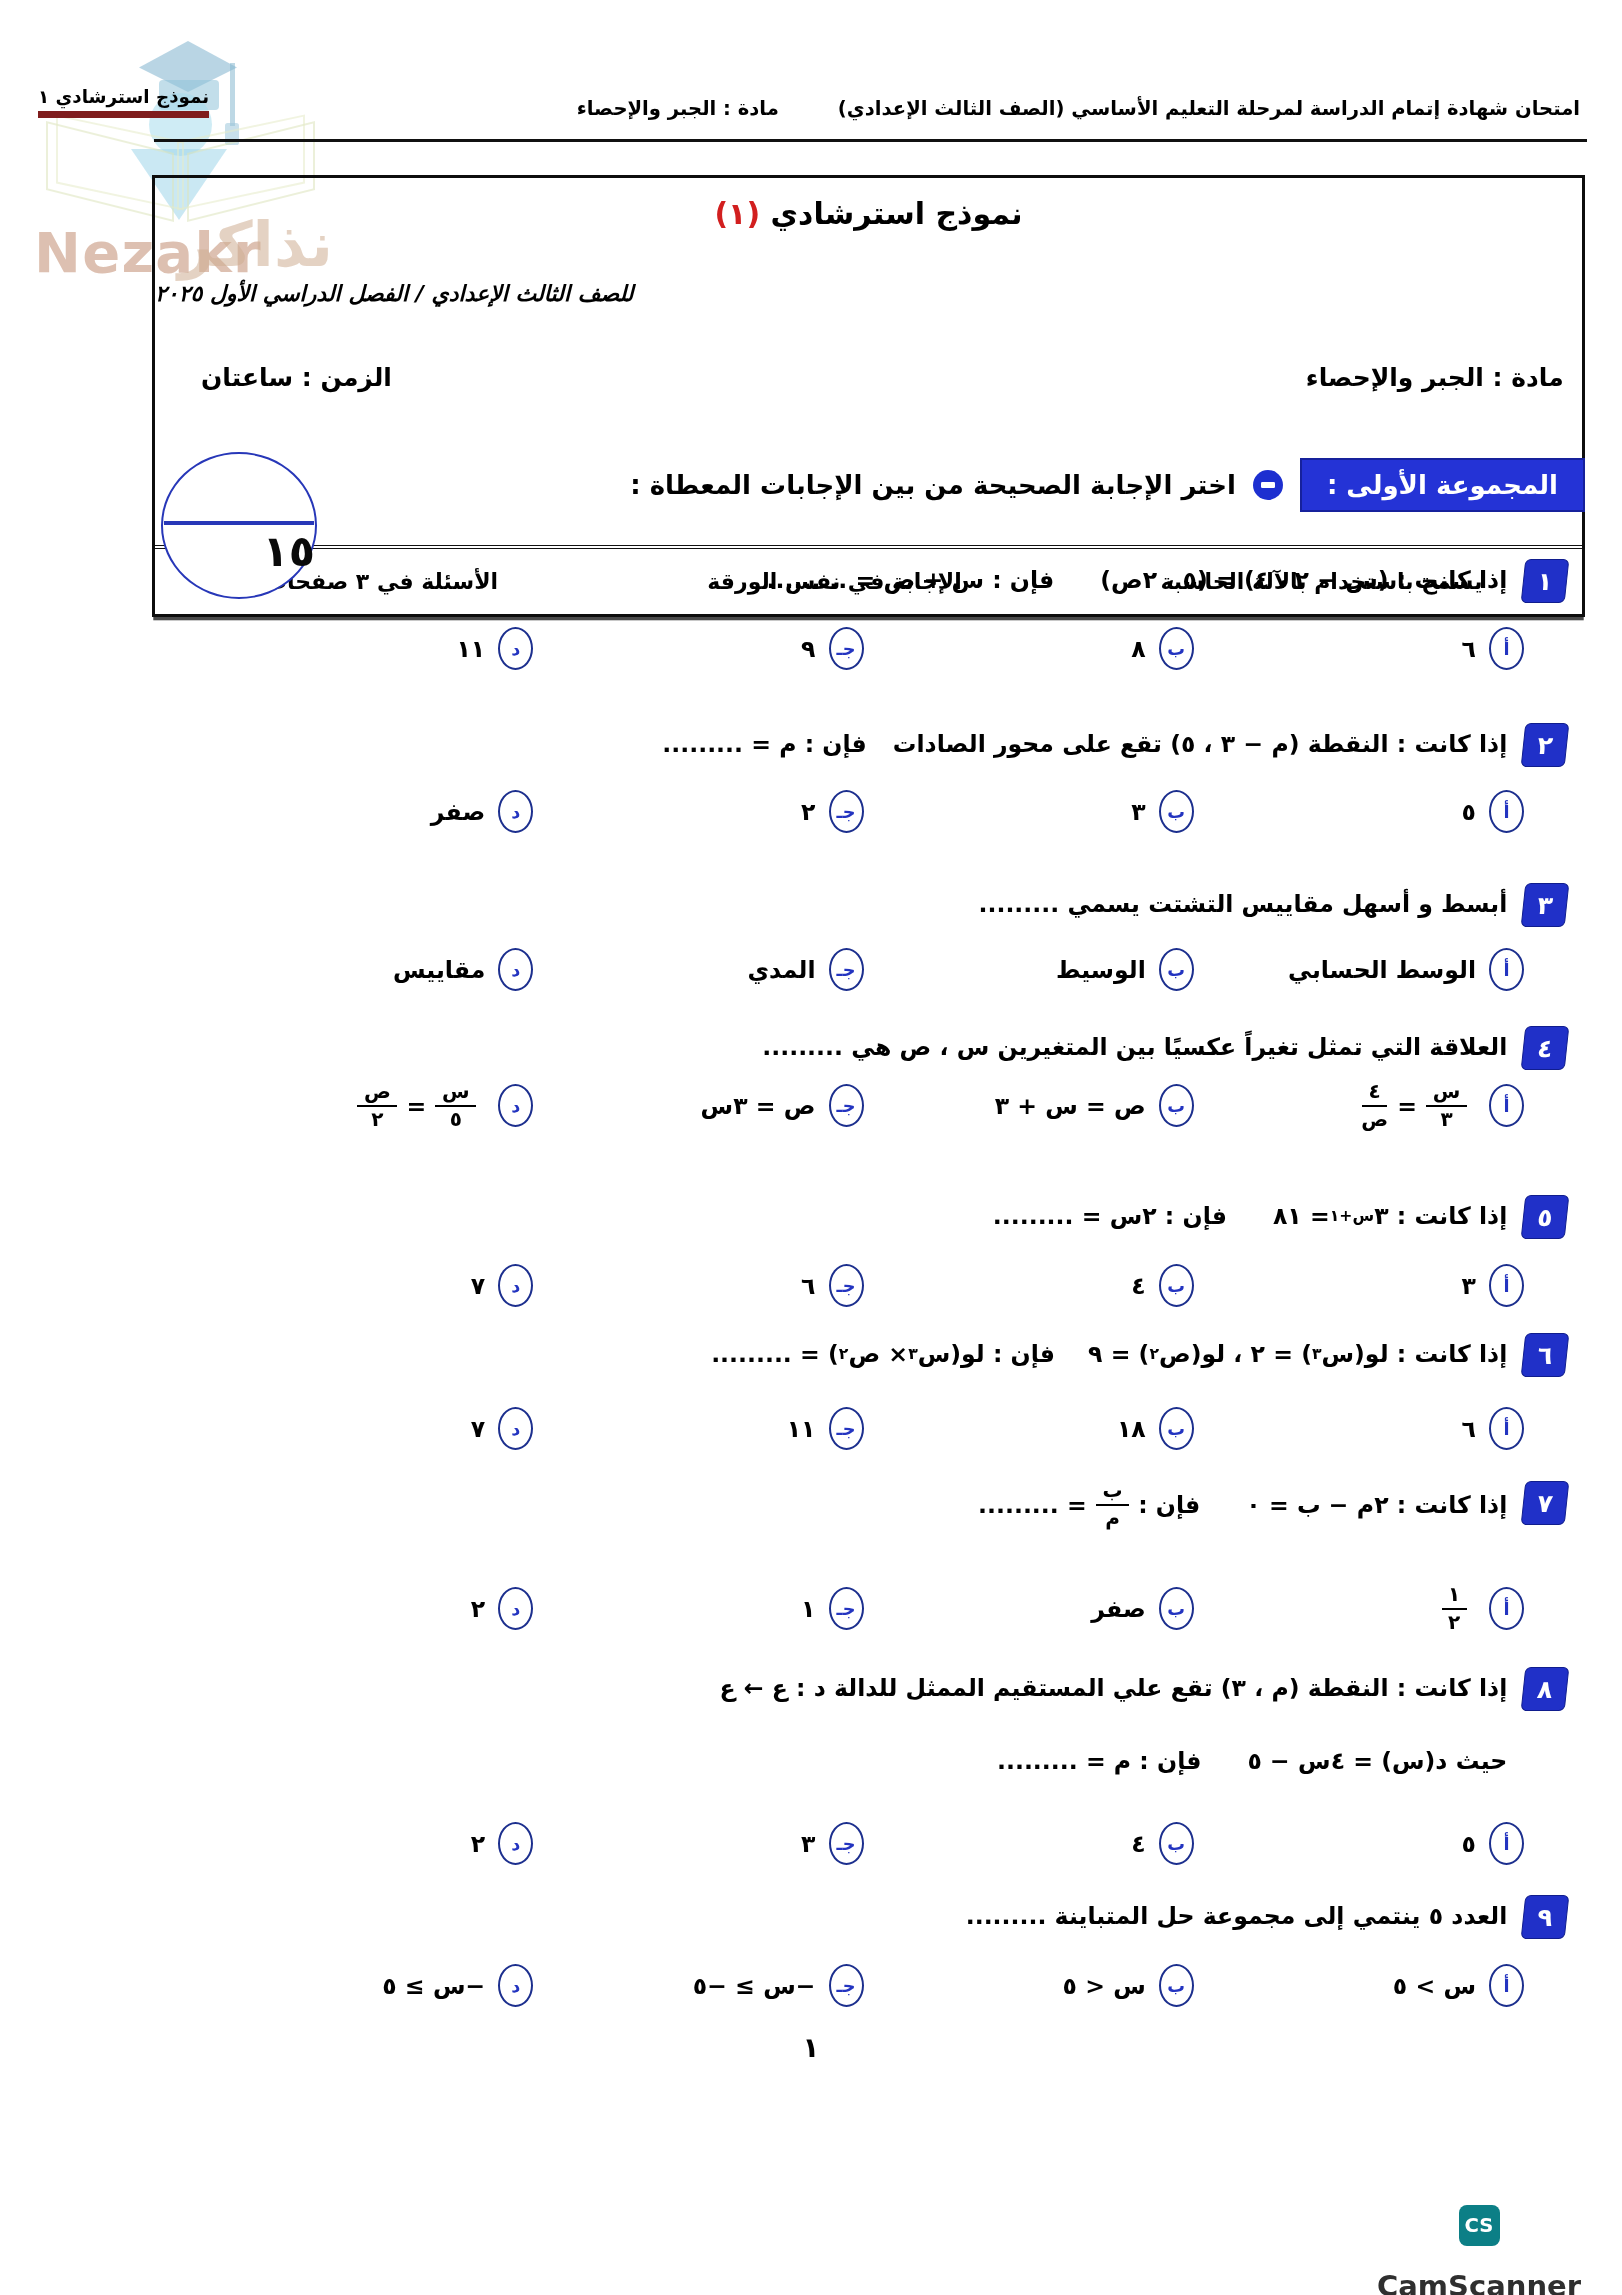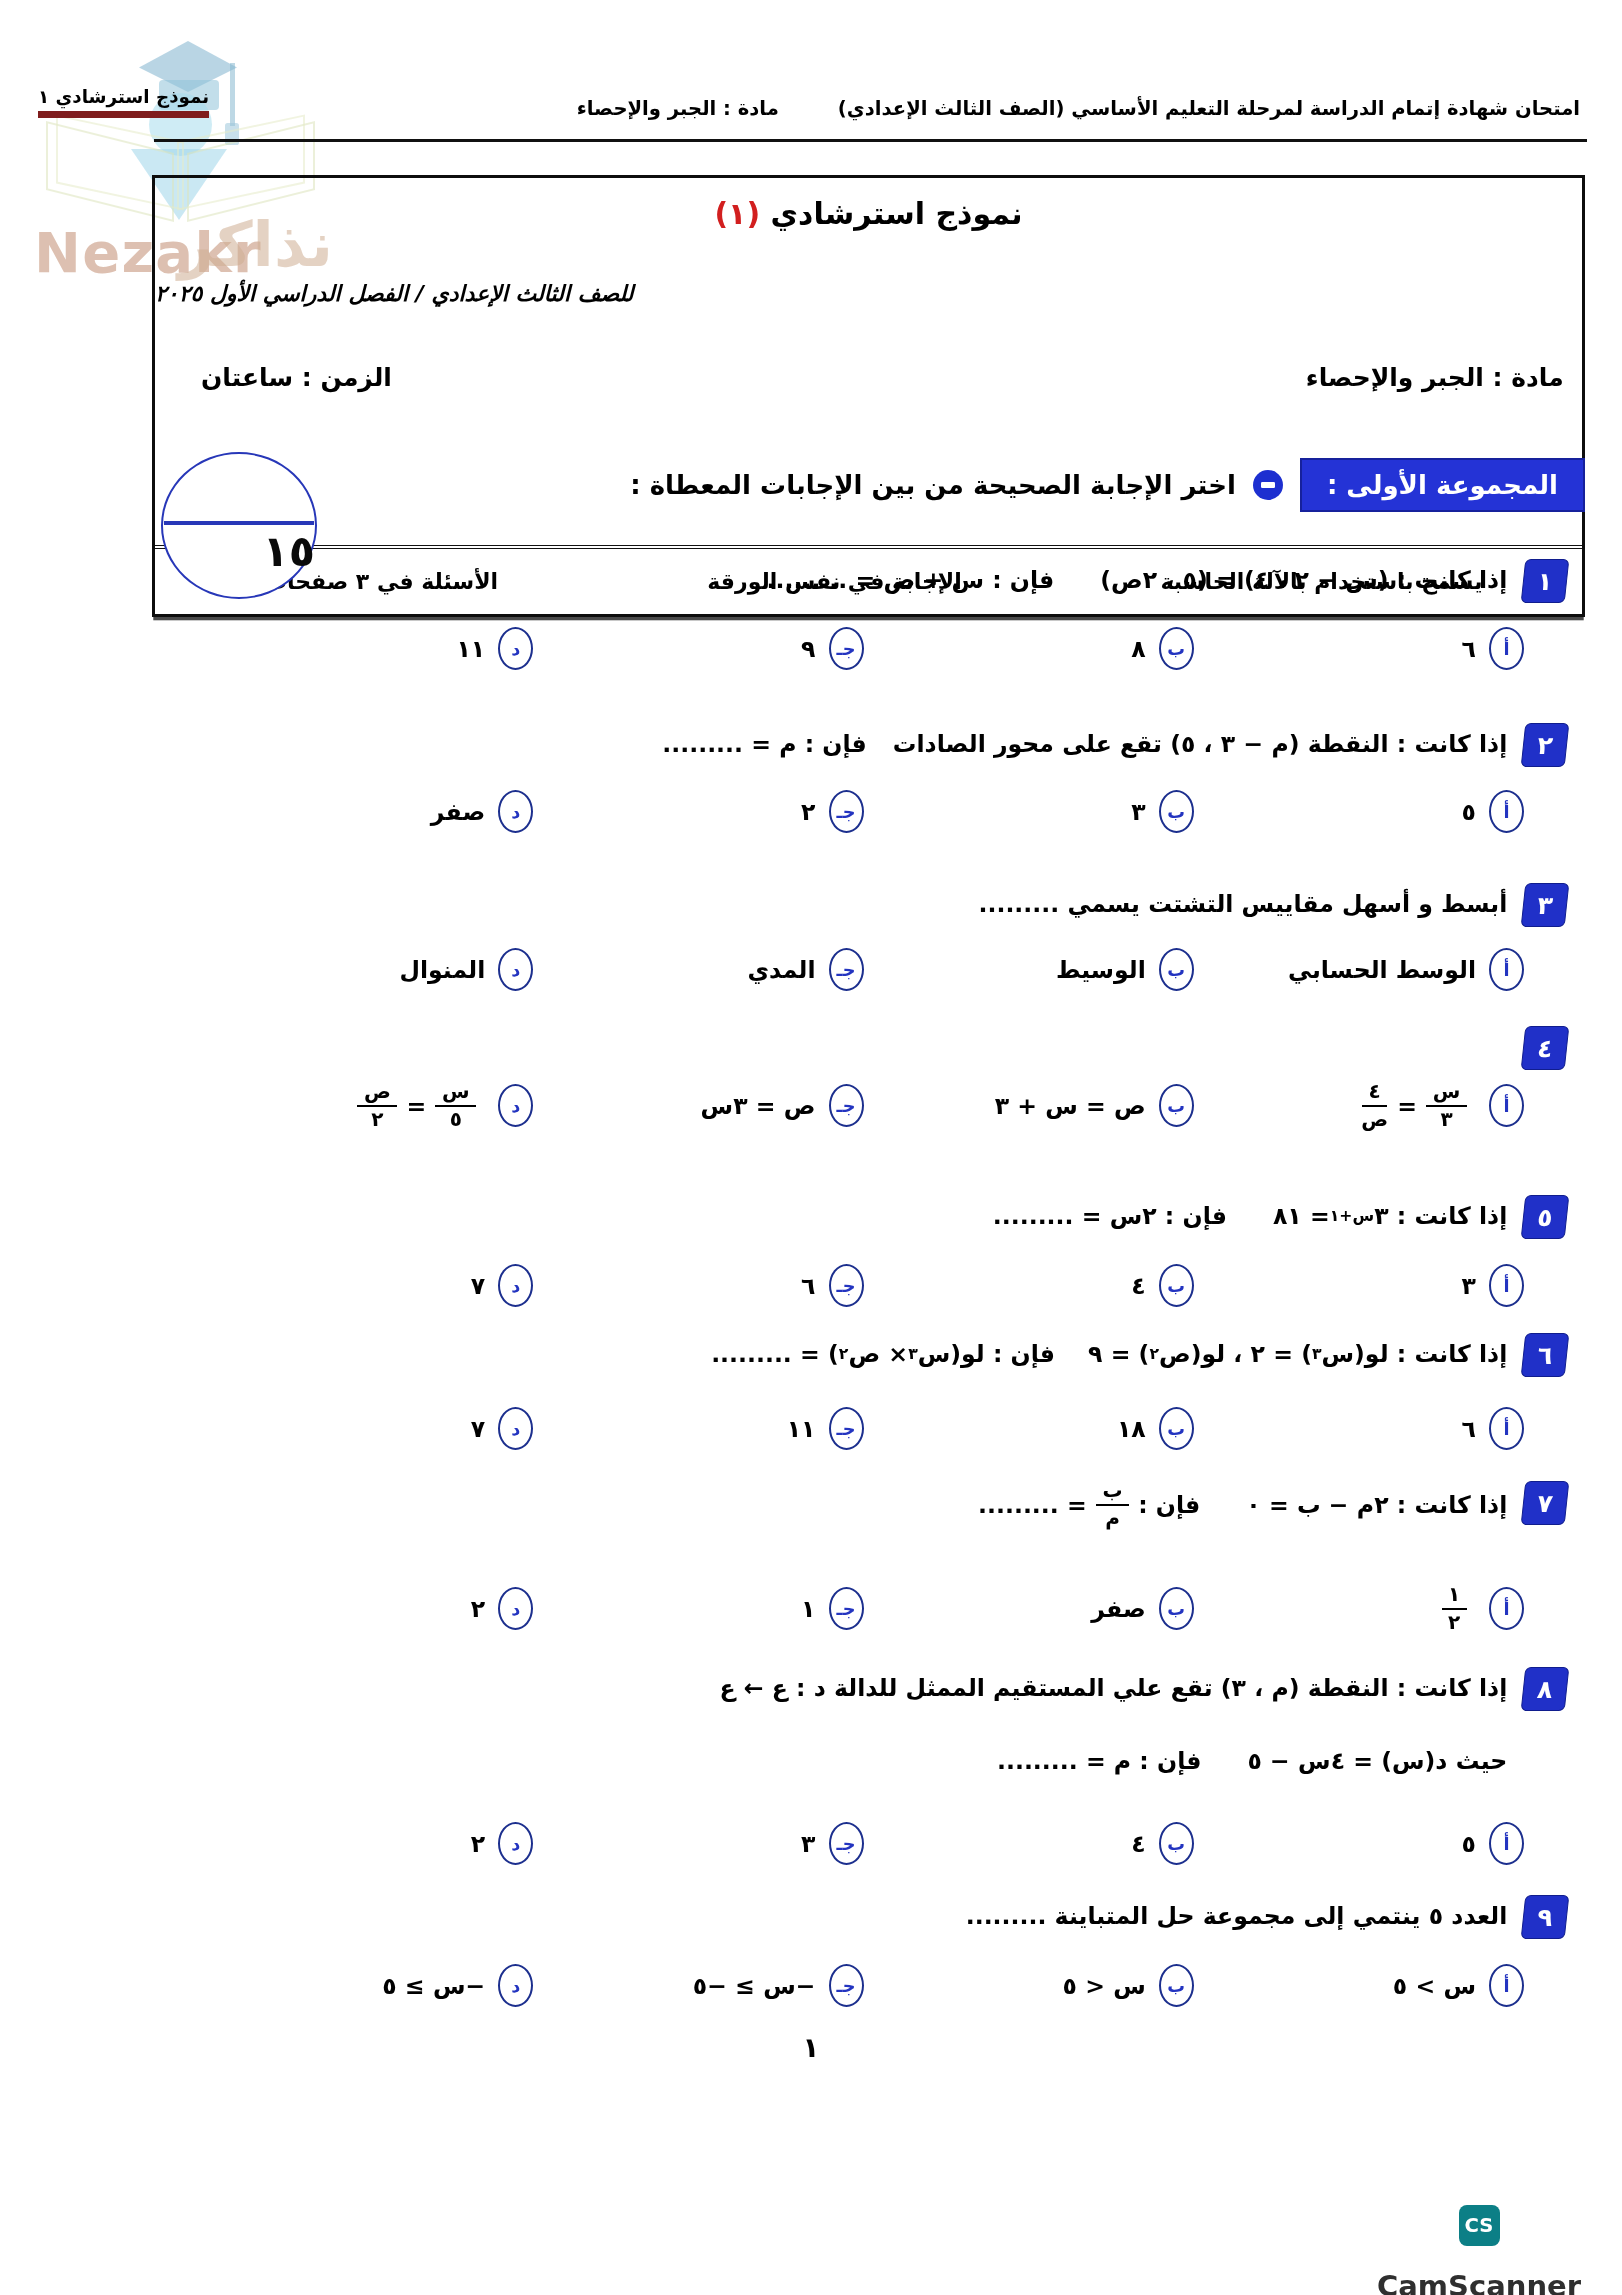--- a/index.html
+++ b/index.html
@@ -235,26 +235,31 @@
         </div>
         <div class="opt">
           <span class="opt-circle">جـ</span>
           <span class="opt-val">
             <span>المدي</span>
           </span>
         </div>
         <div class="opt">
           <span class="opt-circle">د</span>
           <span class="opt-val">
-            <span>المنوال</span>
+            <span>مقاييس</span>
           </span>
         </div>
       </div>
       <div class="q-row" style="top: 1025px;">
         <div class="q-num">٤</div>
+        <div class="q-lines">
+          <div class="q-line">
+            <span>العلاقة التي تمثل تغيراً عكسيًا بين المتغيرين س ، ص هي .........</span>
+          </div>
+        </div>
       </div>
       <div class="opt-grid" style="top: 1081px;">
         <div class="opt">
           <span class="opt-circle">أ</span>
           <span class="opt-val">
             <span class="frac">
               <span class="fn">س</span>
               <span class="fd">٣</span>
             </span>
             <span>=</span>

